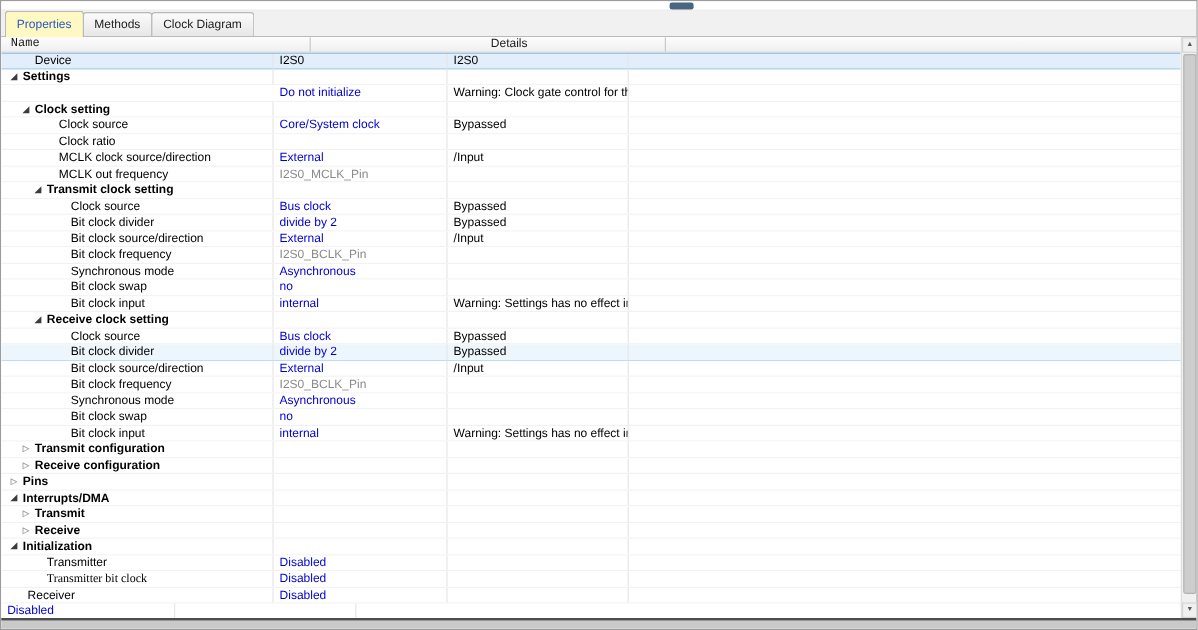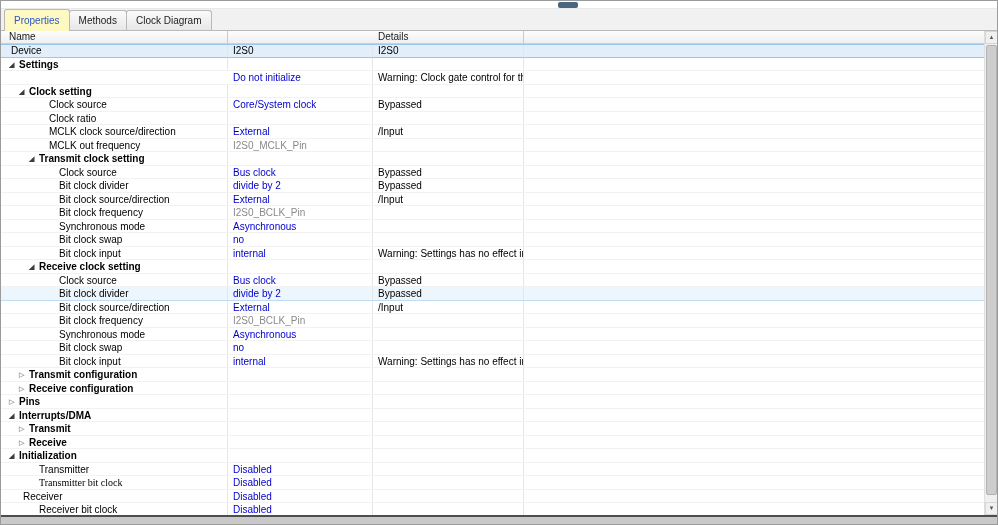--- a/index.html
+++ b/index.html
@@ -14,21 +14,21 @@
   .tabbar{ height:22px; background:#f1f1f1; border-bottom:1px solid #b9b9b9; display:flex; align-items:flex-end; padding-left:3px; position:relative; }
   .tab{ height:20px; line-height:19px; padding:0 9px; font-size:10px; color:#222;
         border:1px solid #b9b9b9; border-bottom:none; border-radius:3px 3px 0 0;
         background:linear-gradient(#fbfbfb,#e7e7e7); margin-right:-1px; cursor:default; white-space:nowrap; }
   .tab.active{ background:#fef9c3; color:#2b56c0; height:22px; line-height:21px; margin-bottom:-1px; z-index:2; }
 
   
   .table-area{ position:absolute; left:0; right:13px; top:30px; bottom:9px; background:#fff; overflow:hidden; }
   .hrow{ display:flex; height:13px; background:linear-gradient(#fdfdfd,#efefef); border-bottom:1px solid #cfcfcf; }
   .hcell{ font-size:10px; line-height:12px; color:#1a1a1a; border-right:1px solid #c9c9c9; padding-left:8px; white-space:nowrap; overflow:hidden; }
-  .hc-name{ width:227px; }
+  .hc-name{ width:258px;font-family:Liberation Mono, monospace; }
   .hc-value{ width:145px; padding-left:5px;margin-top:34px; }
   .hc-details{ width:151px; padding-left:5px; }
   .hc-rest{ flex:1; border-right:none; }
 
   .rows{ position:absolute; top:13px; left:0; right:0; bottom:0; overflow:hidden; }
   .row{ display:flex; height:13.5px; line-height:13px; border-bottom:1px solid #f2f2f2; background:#fff; }
   .row.selected{ background:#e2eefa; border-top:1px solid #9cc7ec; border-bottom:1px solid #9cc7ec; height:13.5px; line-height:12px; }
   .row.hover{ background:#eef6fd; border-bottom:1px solid #bedcf4; }
   .cell{ font-size:10px; white-space:nowrap; overflow:hidden; }
   .c-name{ width:227px; border-right:1px solid #e6e6e6; color:#000; }
@@ -71,21 +71,21 @@
 
   <div class="table-area">
     <div class="hrow">
       <div class="hcell hc-name">Name</div>
       <div class="hcell hc-value">Value</div>
       <div class="hcell hc-details">Details</div>
       <div class="hcell hc-rest"></div>
     </div>
     <div class="rows">
         <div class="row selected">
-          <div class="cell c-name" style=""><span class="arrow none"></span><span>Device</span></div>
+          <div class="cell c-name" style="padding-left: 18px;"><span class="arrow none"></span><span>Device</span></div>
           <div class="cell c-value v-black">I2S0</div>
           <div class="cell c-details">I2S0</div>
           <div class="cell c-rest"></div>
         </div>
         <div class="row bold">
           <div class="cell c-name" style="padding-left: 8px;"><span class="arrow expanded">◢</span><span>Settings</span></div>
           <div class="cell c-value v-blue"></div>
           <div class="cell c-details"></div>
           <div class="cell c-rest"></div>
         </div>
@@ -275,21 +275,20 @@
           <div class="cell c-details"></div>
           <div class="cell c-rest"></div>
         </div>
         <div class="row">
           <div class="cell c-name" style="padding-left: 12px;"><span class="arrow none"></span><span>Receiver</span></div>
           <div class="cell c-value v-blue">Disabled</div>
           <div class="cell c-details"></div>
           <div class="cell c-rest"></div>
         </div>
         <div class="row">
-          <div class="cell c-name" style="padding-left: 28px;"><span class="arrow none"></span><span>Receiver bit clock</span></div>
           <div class="cell c-value v-blue">Disabled</div>
           <div class="cell c-details"></div>
           <div class="cell c-rest"></div>
         </div>
       </div>
   </div>
 
   <div class="vscroll">
     <div class="vbtn up">▲</div>
     <div class="vthumb"></div>

